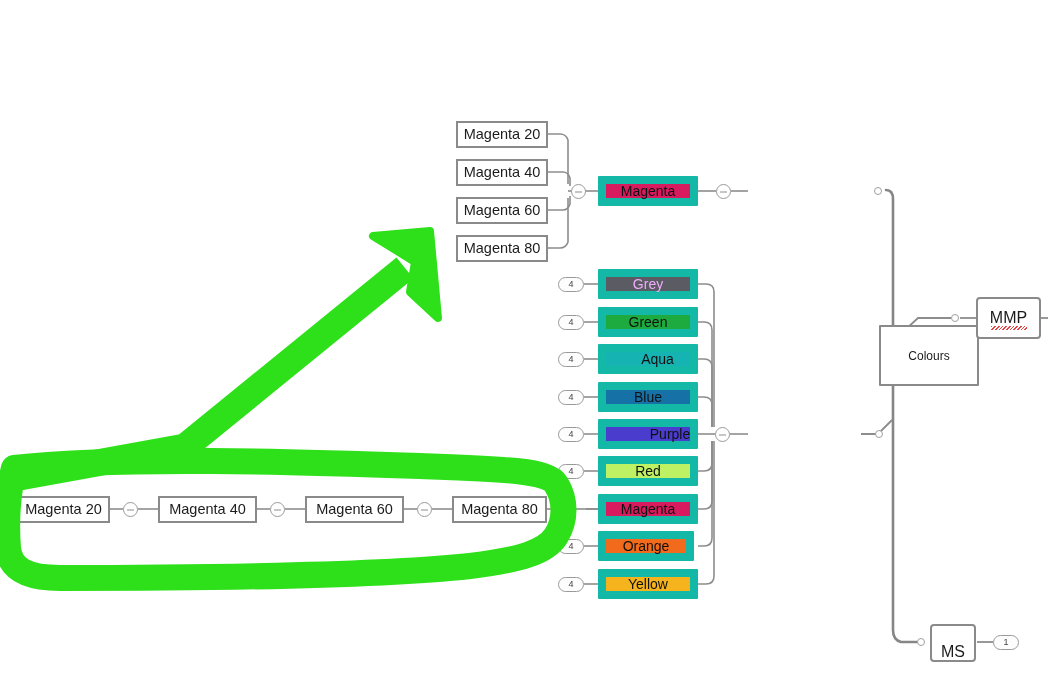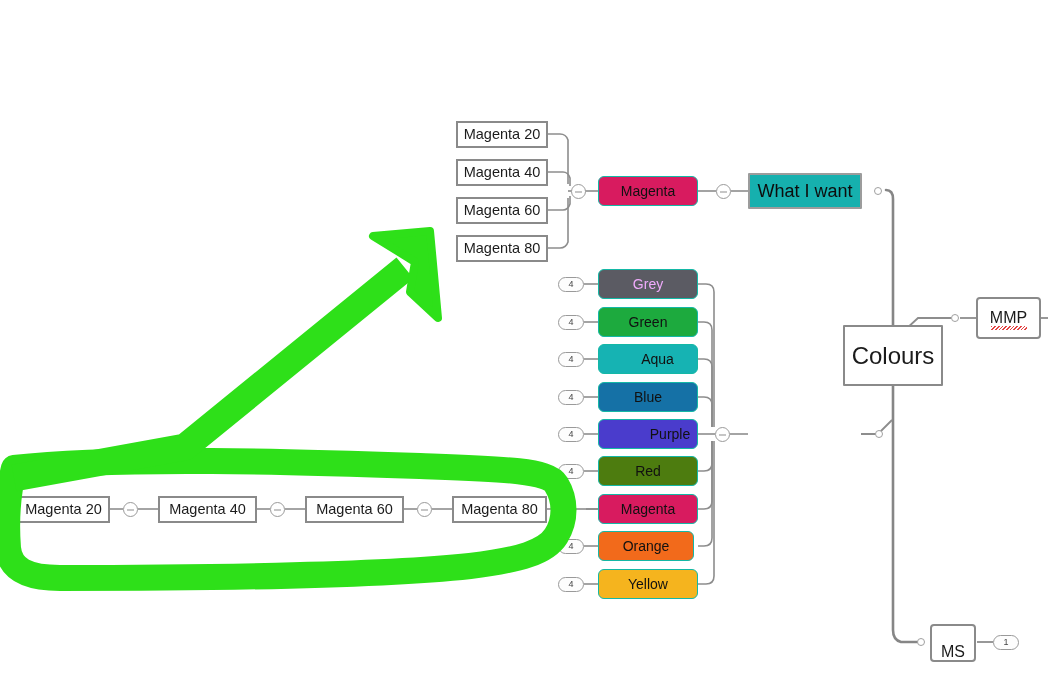--- a/index.html
+++ b/index.html
@@ -52,26 +52,27 @@
     background: #ffffff;
     border: 2px solid #8a8a8a;
     border-radius: 4px;
     font-size: 16px;
   }
   
   .node.central {
     background: #ffffff;
     border: 2.5px solid #8a8a8a;
     border-radius: 1px;
-    font-size: 24px;
+    font-size: 12px;
+    margin-left: 36px;
   }
   
   .node.swatch {
-    border: 1px solid #14b8a6;
-    border-radius: 6px;
+    border: 8px solid #14b8a6;
+    border-radius: 1px;
     font-size: 14px;
   }
   .node.filled-square {
     border: 2px solid #9c9c9c;
     border-radius: 1px;
     font-size: 18px;
     color: #0d0d0d;
   }
   .node .label { pointer-events: none; }
 
@@ -227,23 +228,20 @@
     </div>
 
     <div class="toggle" style="left:571px; top:184px;"></div>
 
     <div class="node swatch" id="magenta-upper" style="left: 598px; top: 176px; width: 100px; height: 30px; background: rgb(216, 27, 95); color: rgb(17, 17, 17);">
       <span class="label">Magenta</span>
     </div>
 
     <div class="toggle" style="left:716px; top:184px;"></div>
 
-    <div class="node filled-square" id="what-i-want" style="left: 748px; top: 173px; width: 114px; height: 36px; background: rgb(22, 176, 174);">
-      <span class="label">What I want</span>
-    </div>
     <div class="dot" style="left:874px; top:187px;"></div>
 
     <div class="node swatch" id="sw-0" style="left: 598px; top: 269px; width: 100px; height: 30px; background: rgb(91, 91, 99); color: #f0abfc;">
       <span class="label">Grey</span>
     </div>
     <div class="badge" style="left:558px; top:277px;">4</div>
 
     <div class="node swatch" id="sw-1" style="left: 598px; top: 307px; width: 100px; height: 30px; background: rgb(29, 170, 62); color: rgb(17, 17, 17);">
       <span class="label">Green</span>
     </div>
@@ -257,21 +255,21 @@
     <div class="node swatch" id="sw-3" style="left: 598px; top: 382px; width: 100px; height: 30px; background: rgb(21, 113, 166); color: rgb(17, 17, 17);">
       <span class="label">Blue</span>
     </div>
     <div class="badge" style="left:558px; top:390px;">4</div>
 
     <div class="node swatch" id="sw-4" style="left: 598px; top: 419px; width: 100px; height: 30px; background: rgb(74, 60, 204); color: rgb(17, 17, 17); padding-left: 44px;">
       <span class="label">Purple</span>
     </div>
     <div class="badge" style="left:558px; top:427px;">4</div>
 
-    <div class="node swatch" id="sw-5" style="left: 598px; top: 456px; width: 100px; height: 30px; background: #4d7c0f; color: rgb(17, 17, 17);">
+    <div class="node swatch" id="sw-5" style="left: 598px; top: 456px; width: 100px; height: 30px; background: #bef264; color: rgb(17, 17, 17);">
       <span class="label">Red</span>
     </div>
     <div class="badge" style="left:558px; top:464px;">4</div>
 
     <div class="node swatch" id="sw-6" style="left: 598px; top: 494px; width: 100px; height: 30px; background: rgb(216, 27, 95); color: rgb(17, 17, 17);">
       <span class="label">Magenta</span>
     </div>
     <div class="toggle" style="left:560px; top:502px;"></div>
 
     <div class="node swatch" id="sw-7" style="left: 598px; top: 531px; width: 96px; height: 30px; background: rgb(242, 106, 27); color: rgb(17, 17, 17);">

